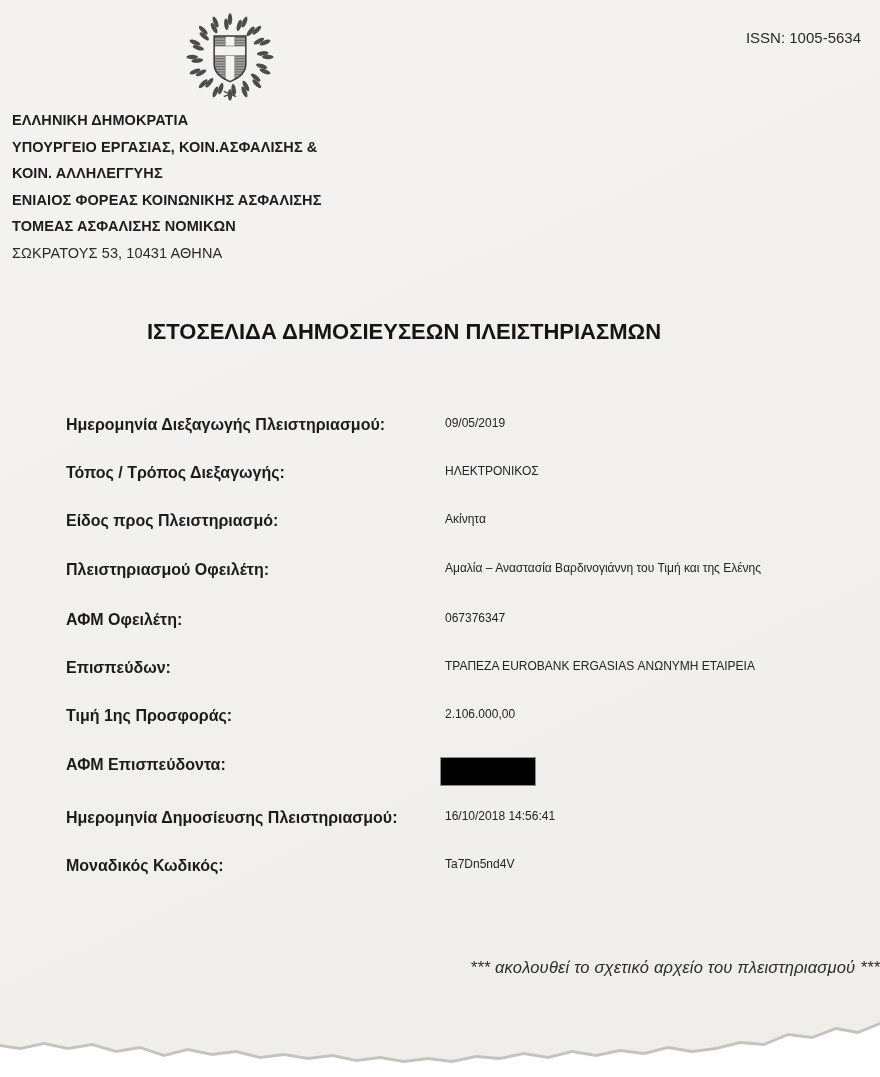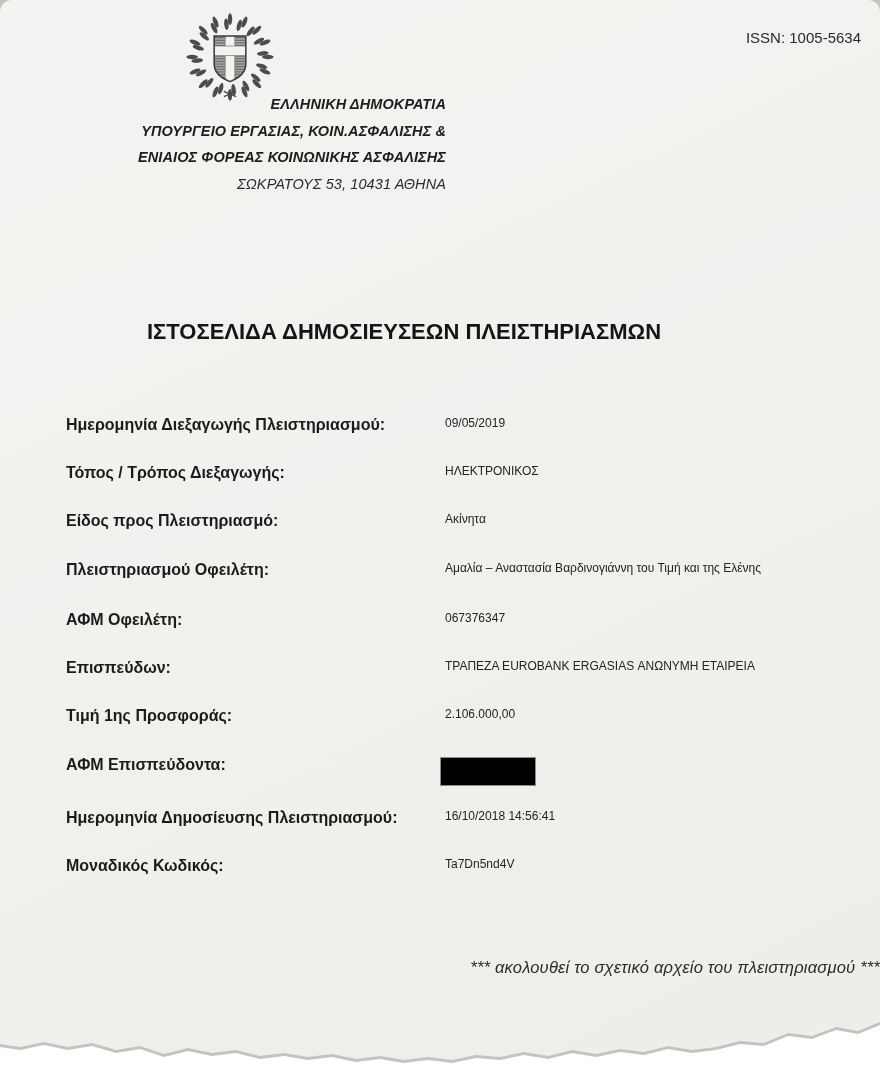--- a/index.html
+++ b/index.html
@@ -12,28 +12,27 @@
   }
   
   .tear-shadow{
     position:absolute;inset:0;background:#c6c3be;
     clip-path:polygon(0px 0px,880px 0px,880px 1025px,858px 1034px,836px 1030px,812px 1039px,788px 1036px,764px 1046px,740px 1044px,716px 1050px,692px 1053px,668px 1049px,644px 1055px,620px 1052px,596px 1057px,572px 1053px,548px 1059px,524px 1055px,500px 1060px,476px 1058px,452px 1063px,428px 1060px,404px 1063px,380px 1059px,356px 1062px,332px 1057px,308px 1060px,284px 1056px,260px 1059px,236px 1053px,212px 1056px,188px 1051px,164px 1057px,140px 1049px,116px 1053px,92px 1046px,68px 1050px,44px 1045px,20px 1050px,0px 1047px);
   }
   .paper{
     position:absolute;inset:0;
     background:linear-gradient(155deg,#f4f3f1 0%,#f1f0ed 55%,#eeede9 100%);
     clip-path:polygon(0px 0px,880px 0px,880px 1022px,858px 1031px,836px 1027px,812px 1036px,788px 1033px,764px 1043px,740px 1041px,716px 1047px,692px 1050px,668px 1046px,644px 1052px,620px 1049px,596px 1054px,572px 1050px,548px 1056px,524px 1052px,500px 1057px,476px 1055px,452px 1060px,428px 1057px,404px 1060px,380px 1056px,356px 1059px,332px 1054px,308px 1057px,284px 1053px,260px 1056px,236px 1050px,212px 1053px,188px 1048px,164px 1054px,140px 1046px,116px 1050px,92px 1043px,68px 1047px,44px 1042px,20px 1047px,0px 1044px);
-    border-radius:12px;
   }
   .issn{position:absolute;top:29px;right:19px;font-size:15px;color:#2a2a2a;}
   .emblem{position:absolute;left:186px;top:13px;width:88px;height:88px;}
   .agency{
-    position:absolute;left:12px;top:91px;width:434px;
-    text-align:right;font-size:14.5px;font-weight:bold;line-height:26.5px;
-    letter-spacing:0.1px;color:#1d1d1d;font-style:italic;
+    position:absolute;left:12px;top:107px;width:434px;
+    text-align:left;font-size:14.5px;font-weight:bold;line-height:26.5px;
+    letter-spacing:0.1px;color:#1d1d1d;
   }
   .agency .light{font-weight:normal;color:#2b2b2b;}
   .doc-title{
     position:absolute;left:0;top:315px;width:808px;text-align:center;
     font-size:22px;font-weight:bold;line-height:33px;color:#151515;
   }
   .row{position:absolute;left:8px;width:880px;height:24px;margin-left:44px;}
   .lbl{position:absolute;left:14px;top:0;font-size:16px;font-weight:bold;white-space:nowrap;}
   .val{position:absolute;left:393px;top:0;font-size:12px;white-space:nowrap;color:#232323;}
   .redaction{
@@ -118,21 +117,23 @@
         <rect x="44.5" y="25" width="11" height="54" fill="#f3f2ef" stroke="#6e6e6e" stroke-width="0.7"></rect>
         <rect x="31" y="37.5" width="38" height="11" fill="#f3f2ef" stroke="#6e6e6e" stroke-width="0.7"></rect>
       </g>
       <path d="M32 26 H68 V58 Q68 71 50 78 Q32 71 32 58 Z" fill="none" stroke="#383838" stroke-width="1.7"></path>
       <path d="M43 95 L57 89 M43 89 L57 95" stroke="#4a4a4a" stroke-width="1.6" fill="none"></path>
     </svg>
 
     <div class="agency">
       <div>ΕΛΛΗΝΙΚΗ ΔΗΜΟΚΡΑΤΙΑ</div>
       <div>ΥΠΟΥΡΓΕΙΟ ΕΡΓΑΣΙΑΣ, ΚΟΙΝ.ΑΣΦΑΛΙΣΗΣ &amp;</div>
+      <div>ΚΟΙΝ. ΑΛΛΗΛΕΓΓΥΗΣ</div>
       <div>ΕΝΙΑΙΟΣ ΦΟΡΕΑΣ ΚΟΙΝΩΝΙΚΗΣ ΑΣΦΑΛΙΣΗΣ</div>
+      <div>ΤΟΜΕΑΣ ΑΣΦΑΛΙΣΗΣ ΝΟΜΙΚΩΝ</div>
       <div class="light">ΣΩΚΡΑΤΟΥΣ 53, 10431 ΑΘΗΝΑ</div>
     </div>
 
     <div class="doc-title">
       <div>ΙΣΤΟΣΕΛΙΔΑ ΔΗΜΟΣΙΕΥΣΕΩΝ ΠΛΕΙΣΤΗΡΙΑΣΜΩΝ</div>
     </div>
 
     <div class="row" style="top:416px">
       <span class="lbl">Ημερομηνία Διεξαγωγής Πλειστηριασμού:</span>
       <span class="val">09/05/2019</span>

